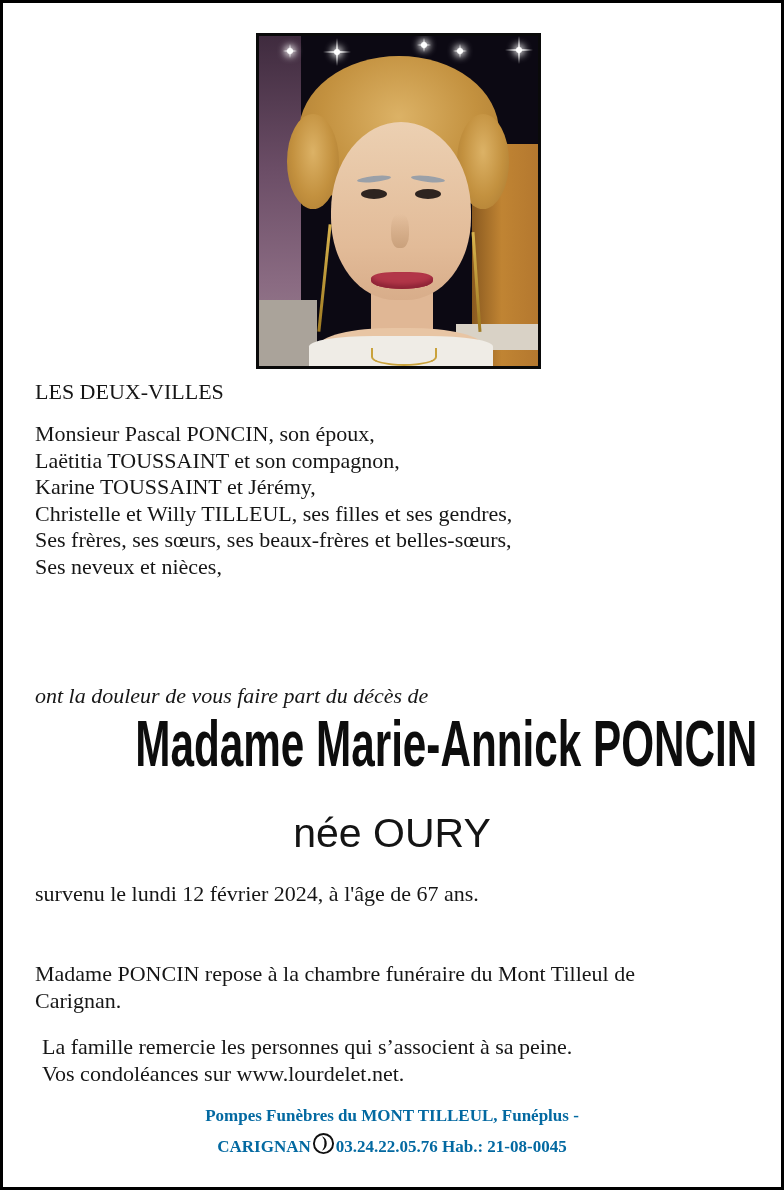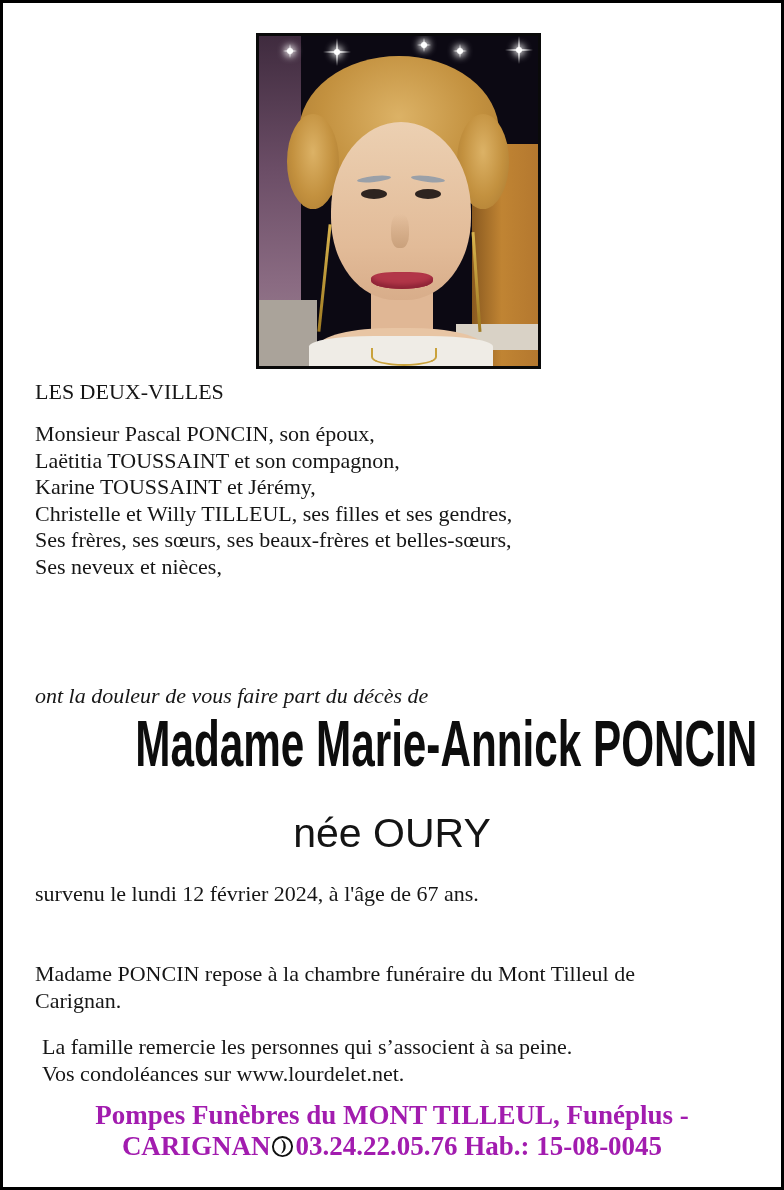--- a/index.html
+++ b/index.html
@@ -87,22 +87,22 @@
     font-family:"Liberation Sans", sans-serif; font-weight:normal;
     font-size:41px; line-height:44px; color:#141414;
     text-align:center; white-space:nowrap;margin-top:34px;
   }
   .death-date { left:32px; top:836px;margin-top:42px; }
   .funeral { left:32px; top:886px; }
   .repose { left:32px; top:958px; }
   .thanks { left:16px; top:1031px;margin-left:23px; }
   .footer {
     left:0; top:1097px; width:100%;
-    text-align:center; font-weight:bold; font-size:27px; line-height:31px;
-    color:#a21caf;
+    text-align:center; font-weight:bold; font-size:17px; line-height:31px;
+    color:#0369a1;
   }
   .footer .l2 span { vertical-align: baseline; }
   .phone-icon-svg { display:inline-block; width:23px; height:23px; vertical-align:-3px; margin:0 1px; }
 </style>
 </head>
 <body>
 
 <div class="page">
 
   <div class="photo">
@@ -173,17 +173,17 @@
     <div class="line">Vos condoléances sur www.lourdelet.net.</div>
   </div>
 
   <div class="abs footer">
     <div class="l1 textline">Pompes Funèbres du MONT TILLEUL, Funéplus -</div>
     <div class="l2 textline">
       <span>CARIGNAN</span><svg class="phone-icon-svg" viewBox="0 0 24 24">
           <circle cx="12" cy="12" r="10" fill="none" stroke="#101010" stroke-width="2"></circle>
           <path d="M10.5 4.5 a8.2 8.2 0 0 1 0 15 a10.5 10.5 0 0 0 2.5 -7.5 a10.5 10.5 0 0 0 -2.5 -7.5 z" fill="#101010"></path>
         </svg><span>03.24.22.05.76</span>
-      <span>Hab.: 15-08-0045</span>
+      <span>Hab.: 21-08-0045</span>
     </div>
   </div>
 
 </div>
 
 </body></html>

